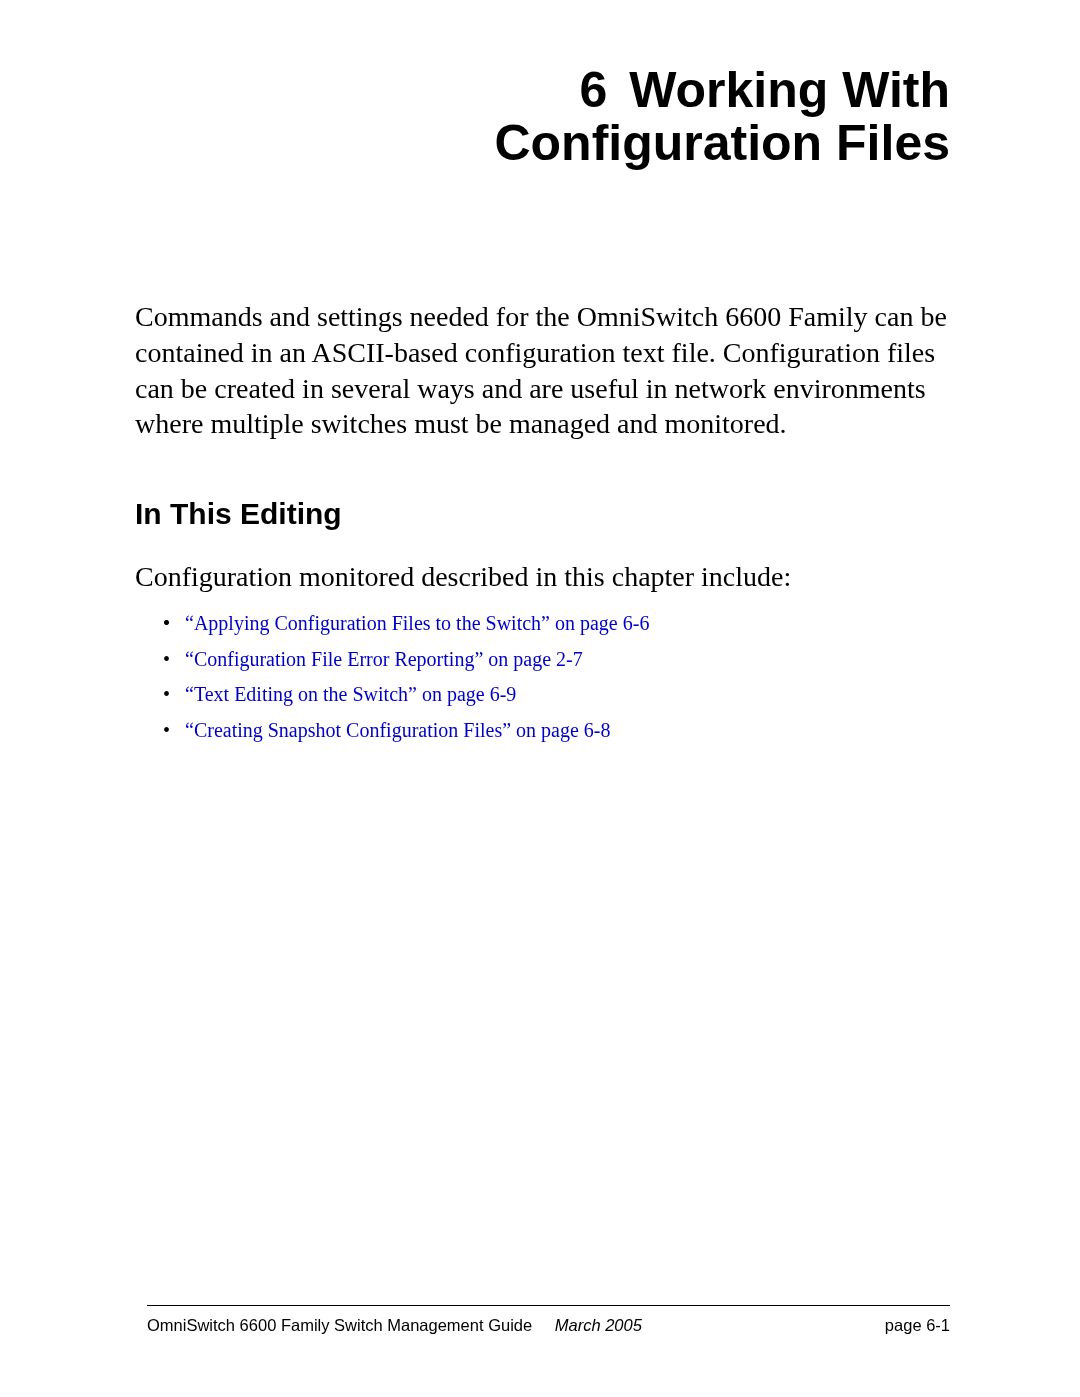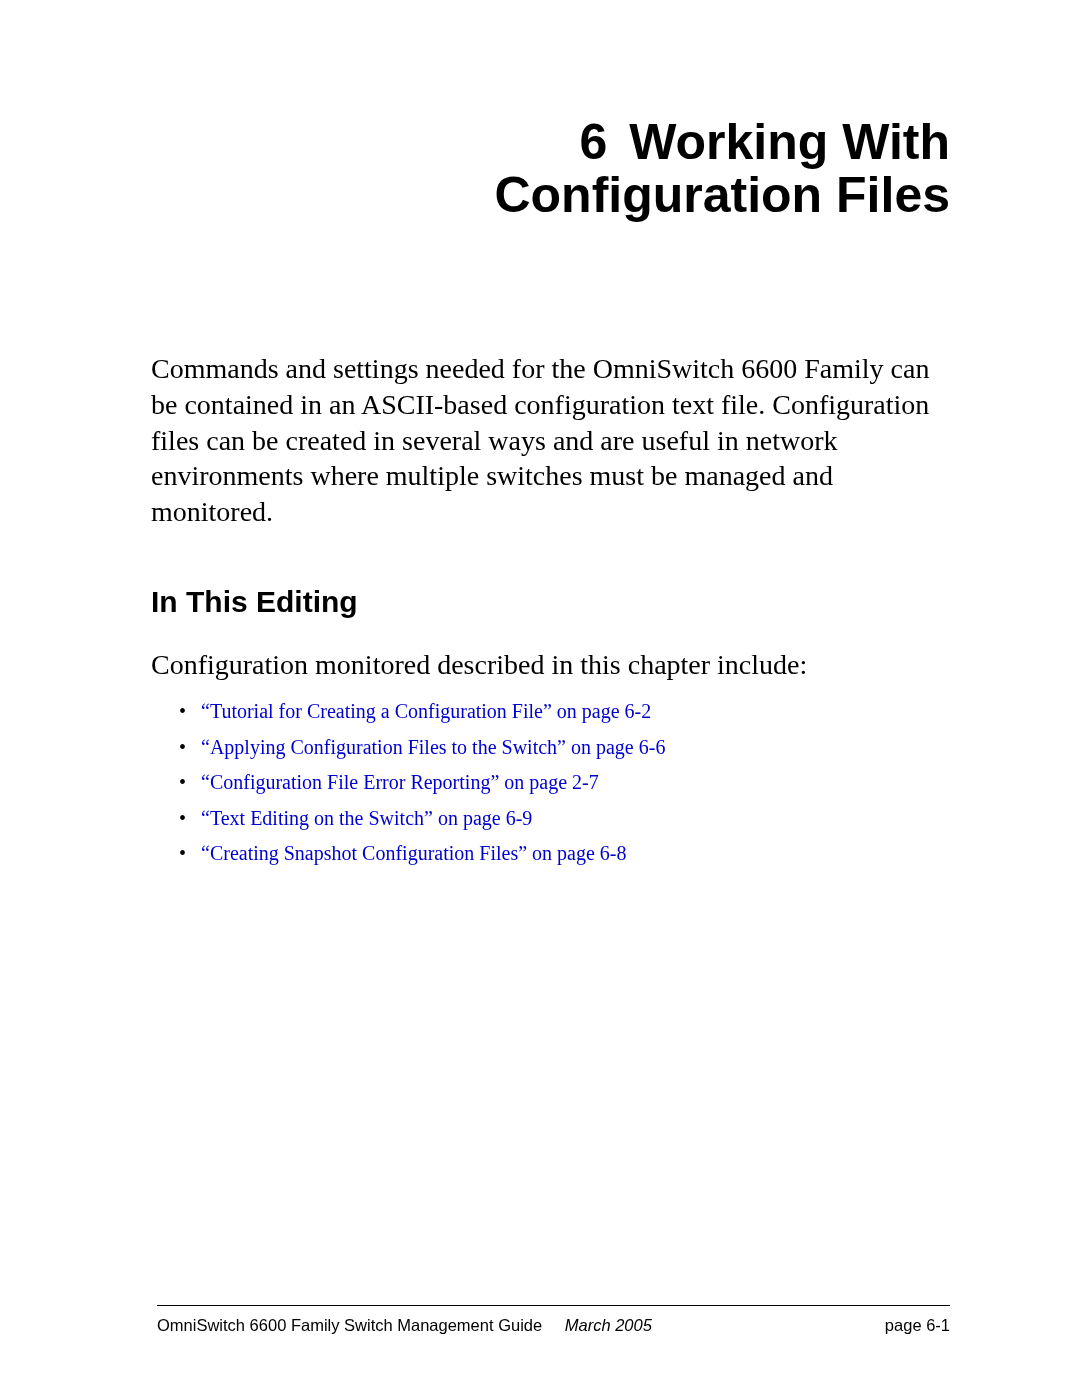--- a/index.html
+++ b/index.html
@@ -7,25 +7,24 @@
     padding: 0;
     background: #fff;
     font-family: "Times New Roman", Times, serif;
     color: #000;
     width: 1080px;
     height: 1397px;
     position: relative;
     box-sizing: border-box;
   }
   .page {
-    padding: 116px 130px 0 135px;
+    padding: 64px 130px 0 135px;
     box-sizing: border-box;
     height: 100%;
     position: relative;
-    margin-left: 16px;
   }
   .chapter-title {
     font-family: Arial, "Helvetica Neue", Helvetica, sans-serif;
     font-weight: 900;
     font-size: 50px;
     text-align: right;
     line-height: 1.05;
     letter-spacing: 0px;
     margin-bottom: 130px;
   }
@@ -60,21 +59,21 @@
     left: 28px;
     top: 0;
     font-size: 20px;
   }
   .link {
     color: #0000cc;
     text-decoration: none;
   }
   .footer {
     position: absolute;
-    left: 141px;
+    left: 147px;
     right: 130px;
     bottom: 62px;
     border-top: 1px solid #000;
     padding-top: 10px;
     font-family: Arial, "Helvetica Neue", Helvetica, sans-serif;
     font-size: 16.5px;
     display: flex;
     justify-content: space-between;
   }
   .footer-left {
@@ -100,21 +99,20 @@
 
   <p class="body-text">Commands and settings needed for the OmniSwitch 6600 Family can be contained in an ASCII-based configuration text file. Configuration files can be created in several ways and are useful in network environments where multiple switches must be managed and monitored.</p>
 
   <div class="section-heading">In This Editing</div>
 
   <p class="body-text">Configuration monitored described in this chapter include:</p>
 
   <div class="list">
     <div class="list-item">
       <span class="bullet">•</span>
-      <a class="link" href="#">“Tutorial for Creating a Configuration File” on page 6-2</a>
     </div>
     <div class="list-item">
       <span class="bullet">•</span>
       <a class="link" href="#">“Applying Configuration Files to the Switch” on page 6-6</a>
     </div>
     <div class="list-item">
       <span class="bullet">•</span>
       <a class="link" href="#">“Configuration File Error Reporting” on page 2-7</a>
     </div>
     <div class="list-item">

